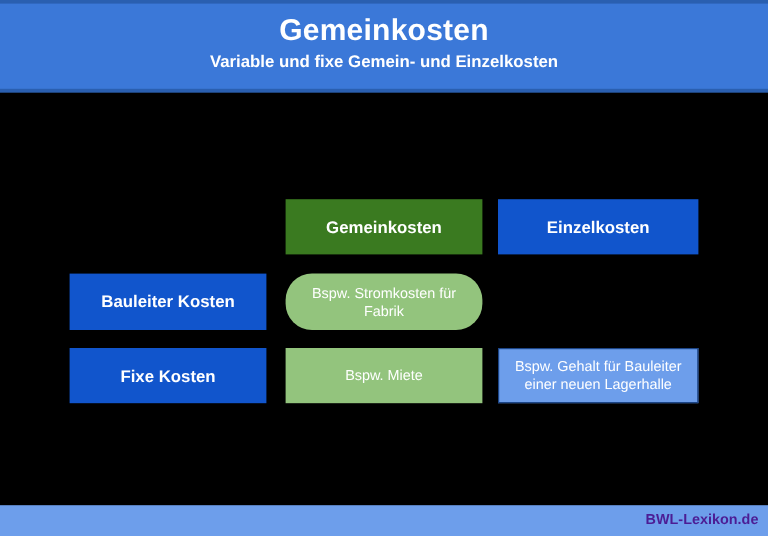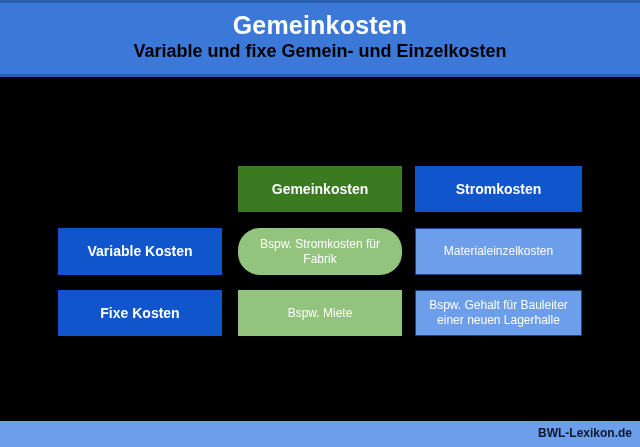--- a/index.html
+++ b/index.html
@@ -32,22 +32,22 @@
     text-align: center;
     color: #ffffff;
     font-size: 25px;
     font-weight: bold;
     letter-spacing: 0.2px;
     margin-top: 7px;
     line-height: 30px;
   }
   #header-subtitle {
     text-align: center;
-    color: #000000;
-    font-size: 18px;
+    color: #ffffff;
+    font-size: 14px;
     font-weight: bold;
     line-height: 18px;
     margin-top: 2px;
   }
 
   
   .box {
     position: absolute;
     box-sizing: border-box;
     display: flex;
@@ -93,44 +93,43 @@
     left: 0;
     top: 421px;
     width: 640px;
     height: 26px;
     background: #6d9eeb;
   }
   #footer-text {
     position: absolute;
     right: 8px;
     top: 5px;
-    color: #0f172a;
+    color: #4c1d95;
     font-size: 12px;
     font-weight: bold;
   }
 </style>
 </head>
 <body>
 
 <div id="page">
 
   <div id="header">
     <div id="header-title">Gemeinkosten</div>
     <div id="header-subtitle">Variable und fixe Gemein- und Einzelkosten</div>
   </div>
 
   <div class="box box-head green-head" style="left:238px; top:166px; width:164px; height:46px;">Gemeinkosten</div>
 
-  <div class="box box-head blue-head" style="left:415px; top:166px; width:167px; height:46px;">Stromkosten</div>
+  <div class="box box-head blue-head" style="left:415px; top:166px; width:167px; height:46px;">Einzelkosten</div>
 
-  <div class="box box-rowlabel blue-rowlabel" style="left:58px; top:228px; width:164px; height:47px;">Variable Kosten</div>
+  <div class="box box-rowlabel blue-rowlabel" style="left:58px; top:228px; width:164px; height:47px;">Bauleiter Kosten</div>
 
   <div class="box box-cell green-cell" style="left:238px; top:228px; width:164px; height:47px;border-radius:22px;">Bspw. Stromkosten für Fabrik</div>
 
-  <div class="box box-cell lightblue-cell" style="left:415px; top:228px; width:167px; height:47px;">Materialeinzelkosten</div>
 
   <div class="box box-rowlabel blue-rowlabel" style="left:58px; top:290px; width:164px; height:46px;">Fixe Kosten</div>
 
   <div class="box box-cell lightblue-cell" style="left:415px; top:290px; width:167px; height:46px;">Bspw. Gehalt für Bauleiter einer neuen Lagerhalle</div>
 
   <div class="box box-cell green-cell" style="left:238px; top:290px; width:164px; height:46px;">Bspw. Miete</div>
 
   <div id="footer">
     <div id="footer-text">BWL-Lexikon.de</div>
   </div>

